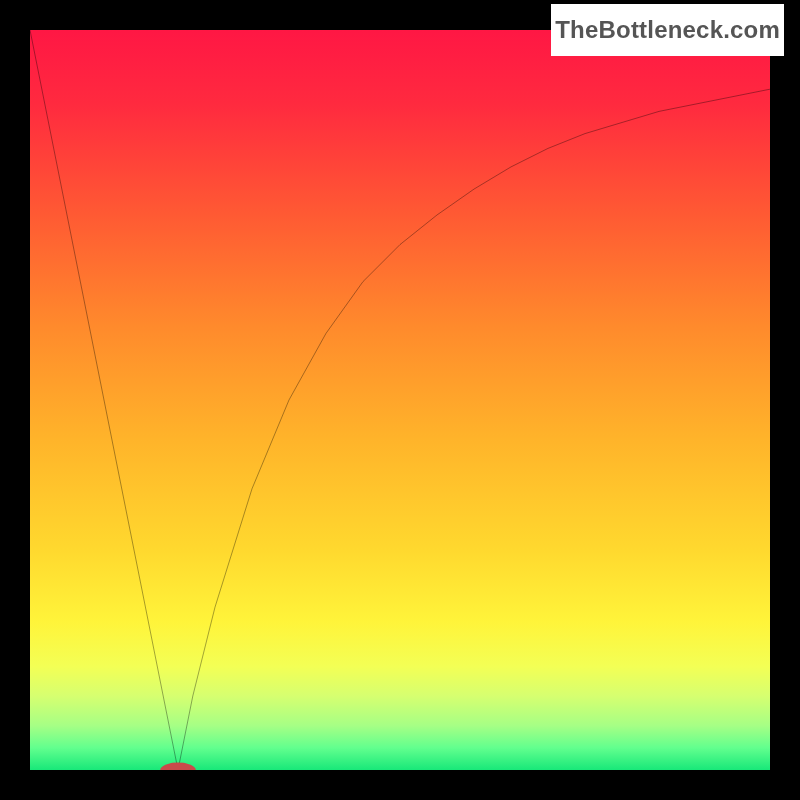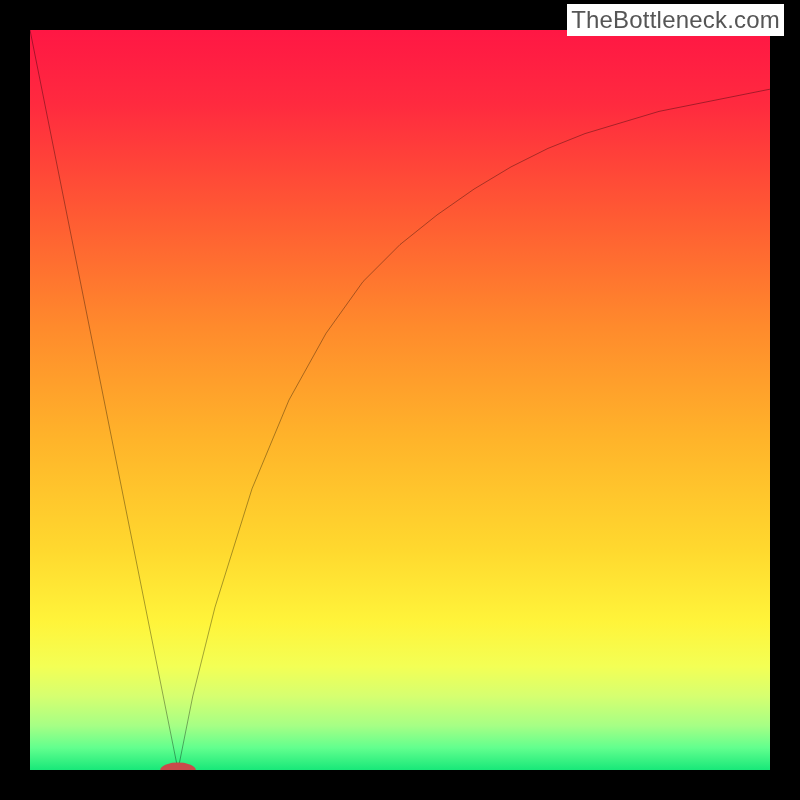--- a/index.html
+++ b/index.html
@@ -39,24 +39,24 @@
     top: 0;
     width: 100%;
     height: 100%;
   }
   .watermark {
     position: absolute;
     top: 4px;
     right: 16px;
     color: #555555;
     font-size: 24px;
-    font-weight: 400;
+    font-weight: 700;
     letter-spacing: 0.2px;
     background: #ffffff;
-    padding: 2px 4px;
+    padding: 12px 4px;
     margin-left: 26px;
   }
 </style>
 </head>
 <body>
 
 <div class="frame">
 
   <div class="plot-area">
 

